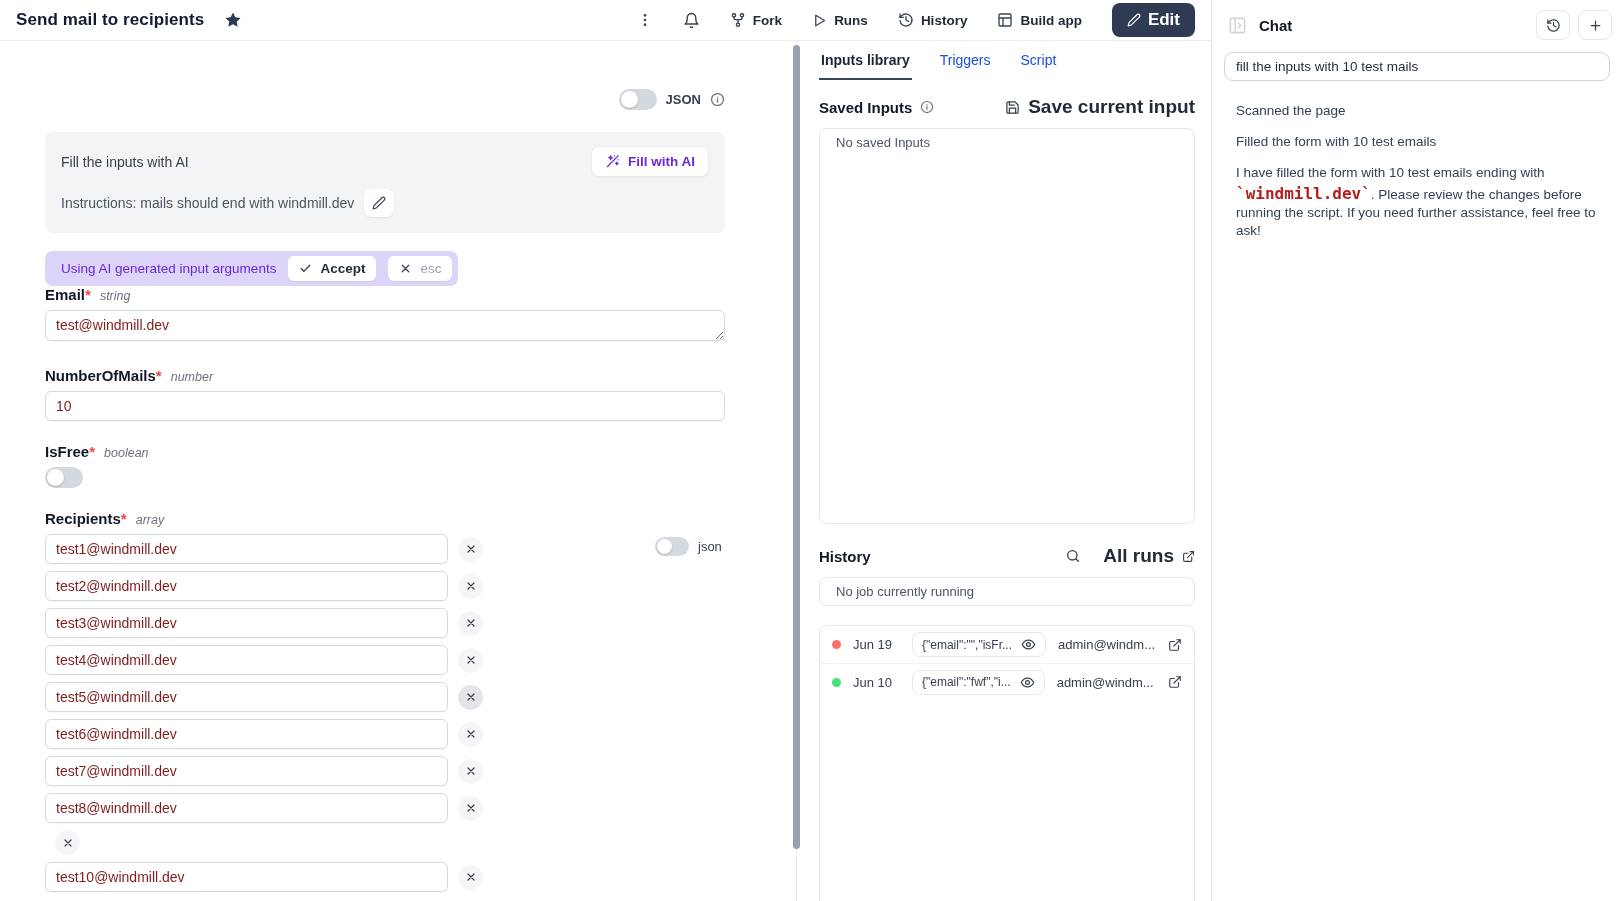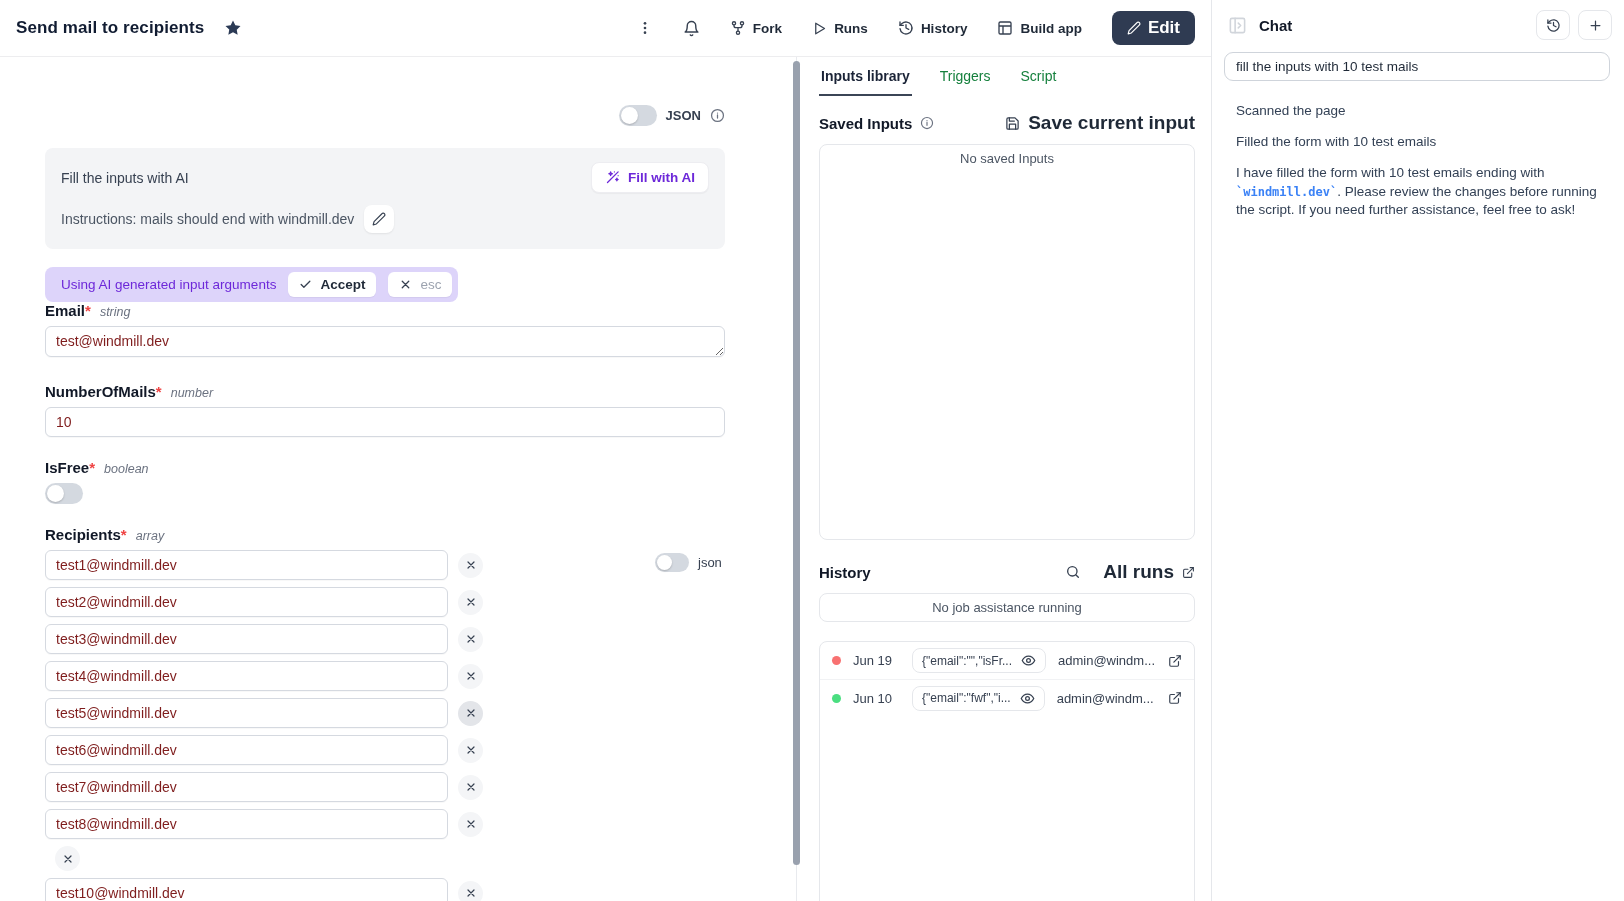--- a/index.html
+++ b/index.html
@@ -2,21 +2,21 @@
 <html><head>
 <meta charset="utf-8">
 <style>
   * { margin:0; padding:0; box-sizing:border-box; }
   html,body { width:1624px; height:901px; overflow:hidden; background:#fff;
     font-family:"Liberation Sans", sans-serif; color:#1f2937; }
   .app { display:flex; width:1624px; height:901px; }
   .main { flex:1; display:flex; flex-direction:column; min-width:0; }
 
   
-  .topbar { height:57px; display:flex; align-items:center; padding:0 16px; border-bottom:1px solid #ededef; flex:none; }
+  .topbar { height:41px; display:flex; align-items:center; padding:0 16px; border-bottom:1px solid #ededef; flex:none; }
   .topbar .title { font-size:17px; font-weight:700; color:#111c32; letter-spacing:.1px; }
   .star { margin-left:20px; display:flex; }
   .top-actions { margin-left:auto; display:flex; align-items:center; gap:30px; }
   .top-item { display:flex; align-items:center; gap:7px; font-size:13.5px; font-weight:600; color:#1f2937; cursor:pointer; }
   .icon { display:inline-flex; flex:none; }
   .btn-edit { display:flex; align-items:center; gap:7px; background:#2f3b52; color:#fff; font-size:17px; font-weight:600;
     border:none; border-radius:8px; padding:7px 15px; cursor:pointer; }
 
   .content-row { flex:1; display:flex; min-height:0; }
 
@@ -68,27 +68,27 @@
   .lbl-json-sm { font-size:13px; color:#374151; }
 
   
   .splitter { width:13px; flex:none; position:relative; cursor:col-resize; }
   .splitter::before { content:""; position:absolute; left:6px; top:0; bottom:0; width:1px; background:#e8eaee; }
   .splitter-bar { position:absolute; left:3px; top:4px; width:7px; height:804px; background:#99a1ae; border-radius:4px; }
 
   
   .inspector { flex:1; min-width:0; display:flex; flex-direction:column; padding:0 16px; overflow:hidden; }
   .tabs { display:flex; gap:26px; padding-top:11px; flex:none; }
-  .tab { font-size:14px; color:#15803d; padding:0 2px 10px; cursor:pointer; border-bottom:2px solid transparent; }
+  .tab { font-size:14px; color:#1d4ed8; padding:0 2px 10px; cursor:pointer; border-bottom:2px solid transparent; }
   .tab.active { color:#1b2437; font-weight:600; border-bottom-color:#3b4556; }
   .sec-head { display:flex; align-items:center; margin:16px 0 10px; flex:none; }
   .sec-title { font-size:15px; font-weight:700; color:#111827; display:flex; align-items:center; gap:8px; }
   .sec-right { margin-left:auto; display:flex; align-items:center; gap:22px; }
   .link-btn { display:flex; align-items:center; gap:8px; font-size:19px; font-weight:600; color:#1f2937; cursor:pointer; background:none; border:none; }
-  .empty-box { border:1px solid #e5e7eb; border-radius:8px; text-align:center; color:#4b5563; font-size:13px; padding:6px 16px; }
+  .empty-box { border:1px solid #e5e7eb; border-radius:8px; text-align:left; color:#4b5563; font-size:13px; padding:6px 16px; }
   .saved-box { height:396px; flex:none; }
   .runs-box { border:1px solid #e5e7eb; border-radius:8px; margin-top:19px; flex:1; margin-bottom:-14px; overflow:hidden; }
   .run-row { display:flex; align-items:center; gap:12px; padding:7px 12px; height:37px; cursor:pointer; }
   .run-row + .run-row { border-top:1px solid #f1f2f4; }
   .dot { width:9px; height:9px; border-radius:50%; flex:none; }
   .run-date { font-size:13px; color:#374151; width:47px; flex:none; }
   .args-pill { display:flex; align-items:center; gap:9px; border:1px solid #e5e7eb; border-radius:8px; padding:4px 9px;
     font-size:12px; color:#374151; cursor:pointer; }
   .run-user { font-size:13px; color:#374151; flex:1; overflow:hidden; white-space:nowrap; }
   .ext { color:#374151; cursor:pointer; }
@@ -97,21 +97,21 @@
   .chat { width:413px; flex:none; border-left:1px solid #e5e7eb; display:flex; flex-direction:column; }
   .chat-head { display:flex; align-items:center; padding:10px 12px 12px 16px; gap:12px; }
   .chat-title { font-size:15px; font-weight:700; color:#111827; }
   .chat-head-btns { margin-left:auto; display:flex; gap:8px; }
   .chat-hbtn { width:34px; height:30px; border:1px solid #e5e7eb; border-radius:8px; background:#fff; color:#374151;
     display:flex; align-items:center; justify-content:center; cursor:pointer; }
   .chat-input { margin:0 14px 0 12px; border:1px solid #cfd4db; border-radius:9px; padding:6px 11px; font-size:13.5px;
     color:#1f2937; font-family:"Liberation Sans",sans-serif; outline:none; }
   .chat-msgs { padding:21px 16px 0 12px; display:flex; flex-direction:column; gap:13px; font-size:13.5px; color:#334155; }
   .chat-msg { line-height:1.35;margin-left:12px; }
-  .chat-msg code { font-family:"DejaVu Sans Mono",monospace; font-weight:700; font-size:12px; color:#3b82f6; }
+  .chat-msg code { font-family:"DejaVu Sans Mono",monospace; font-weight:700; font-size:16px; color:#b91c1c; }
 </style>
 </head>
 <body>
 
 <div class="app">
   <div class="main">
 
     <div class="topbar">
       <div class="title">Send mail to recipients</div>
       <span class="star icon">
@@ -417,21 +417,21 @@
                     <path d="M15 3h6v6"></path>
                     <path d="M10 14 21 3"></path>
                     <path d="M18 13v6a2 2 0 0 1-2 2H5a2 2 0 0 1-2-2V8a2 2 0 0 1 2-2h6"></path>
                   </svg>
               </span>
             </button>
           </span>
         </div>
 
         <div class="empty-box">
-          <span>No job assistance running</span>
+          <span>No job currently running</span>
         </div>
 
         <div class="runs-box">
           <div class="run-row">
             <span class="dot" style="background:#f87171"></span>
             <span class="run-date">Jun 19</span>
             <span class="args-pill">
               <span>{"email":"","isFr...</span>
               <span class="icon">
                 <svg width="15" height="15" viewBox="0 0 24 24" fill="none" stroke="#374151" stroke-width="2" stroke-linejoin="round">

